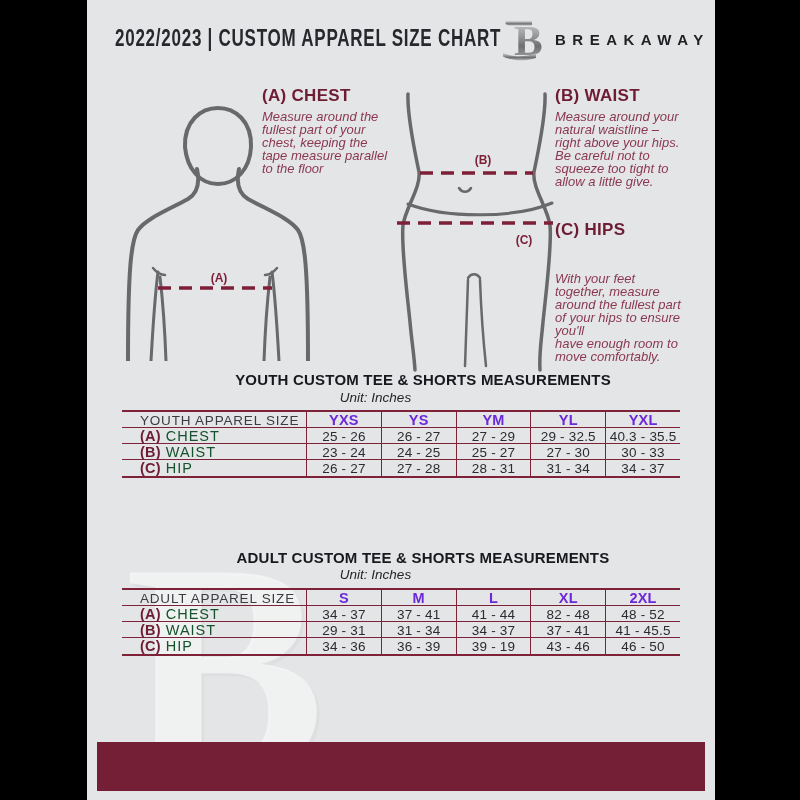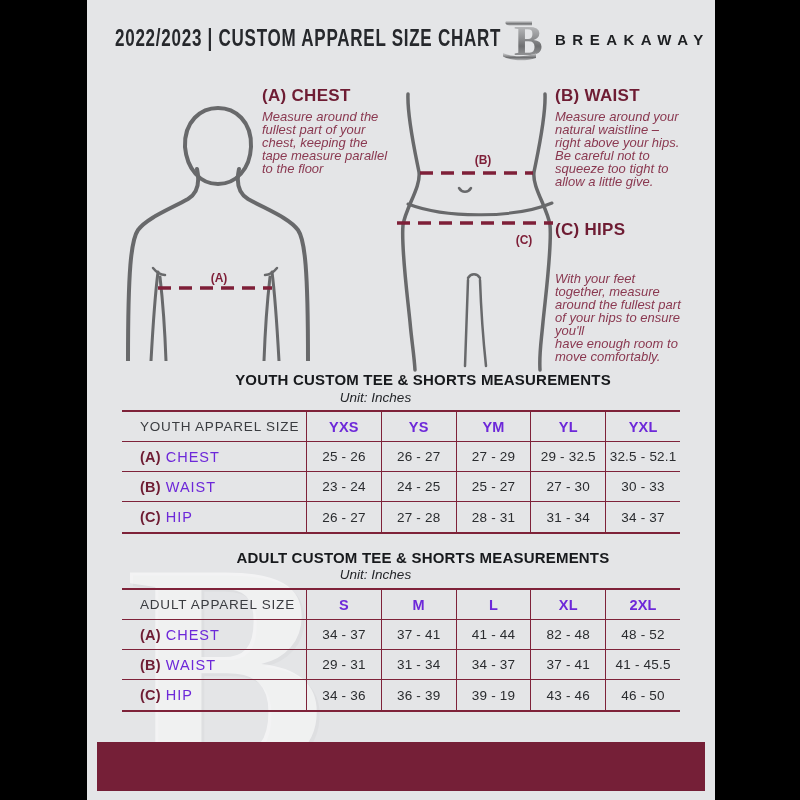--- a/index.html
+++ b/index.html
@@ -65,33 +65,33 @@
     font-size:13.5px;font-style:italic;color:#232529;
   }
   .tbl{
     left:35px;width:558px;
     border-top:2px solid var(--maroon-line);
     border-bottom:2px solid var(--maroon-line);
     z-index:2;
   }
   .trow{
     display:grid;grid-template-columns:184px repeat(5,74.8px);
-    height:30px;
+    height:16px;
   }
   .trow:not(:last-child){border-bottom:1.5px solid var(--maroon-line);}
   .cell{
     display:flex;align-items:center;justify-content:center;
     font-size:13.5px;color:#2a2c2f;letter-spacing:.2px;
   }
   .cell + .cell{border-left:1.5px solid var(--maroon-line);}
   .cell.left{justify-content:flex-start;padding-left:18px;}
   .hdr-label{font-size:13.5px;letter-spacing:.8px;color:var(--ink-soft);}
   .hdr-size{font-weight:bold;font-size:14.5px;color:#6d28d9;}
   .row-pfx{font-weight:bold;color:var(--head-maroon);margin-right:5px;font-size:14.5px;}
-  .row-lbl{font-size:14.5px;letter-spacing:1px;color:#6d28d9;}
+  .row-lbl{font-size:14.5px;letter-spacing:1px;color:#14532d;}
 
   
   .footer-bar{
     left:10px;top:742px;width:608px;height:49px;
     background:var(--maroon);z-index:3;
   }
   .watermark{
     left:38px;top:518px;z-index:0;
     font-family:"Liberation Serif","DejaVu Serif",serif;
     font-size:300px;font-weight:bold;line-height:1;
@@ -191,21 +191,21 @@
     </div>
     <div class="trow">
       <div class="cell left">
         <span class="row-pfx">(A)</span>
         <span class="row-lbl">CHEST</span>
       </div>
       <div class="cell">25 - 26</div>
       <div class="cell">26 - 27</div>
       <div class="cell">27 - 29</div>
       <div class="cell">29 - 32.5</div>
-      <div class="cell">32.5 - 52.1</div>
+      <div class="cell">40.3 - 35.5</div>
     </div>
     <div class="trow">
       <div class="cell left">
         <span class="row-pfx">(B)</span>
         <span class="row-lbl">WAIST</span>
       </div>
       <div class="cell">23 - 24</div>
       <div class="cell">24 - 25</div>
       <div class="cell">25 - 27</div>
       <div class="cell">27 - 30</div>

